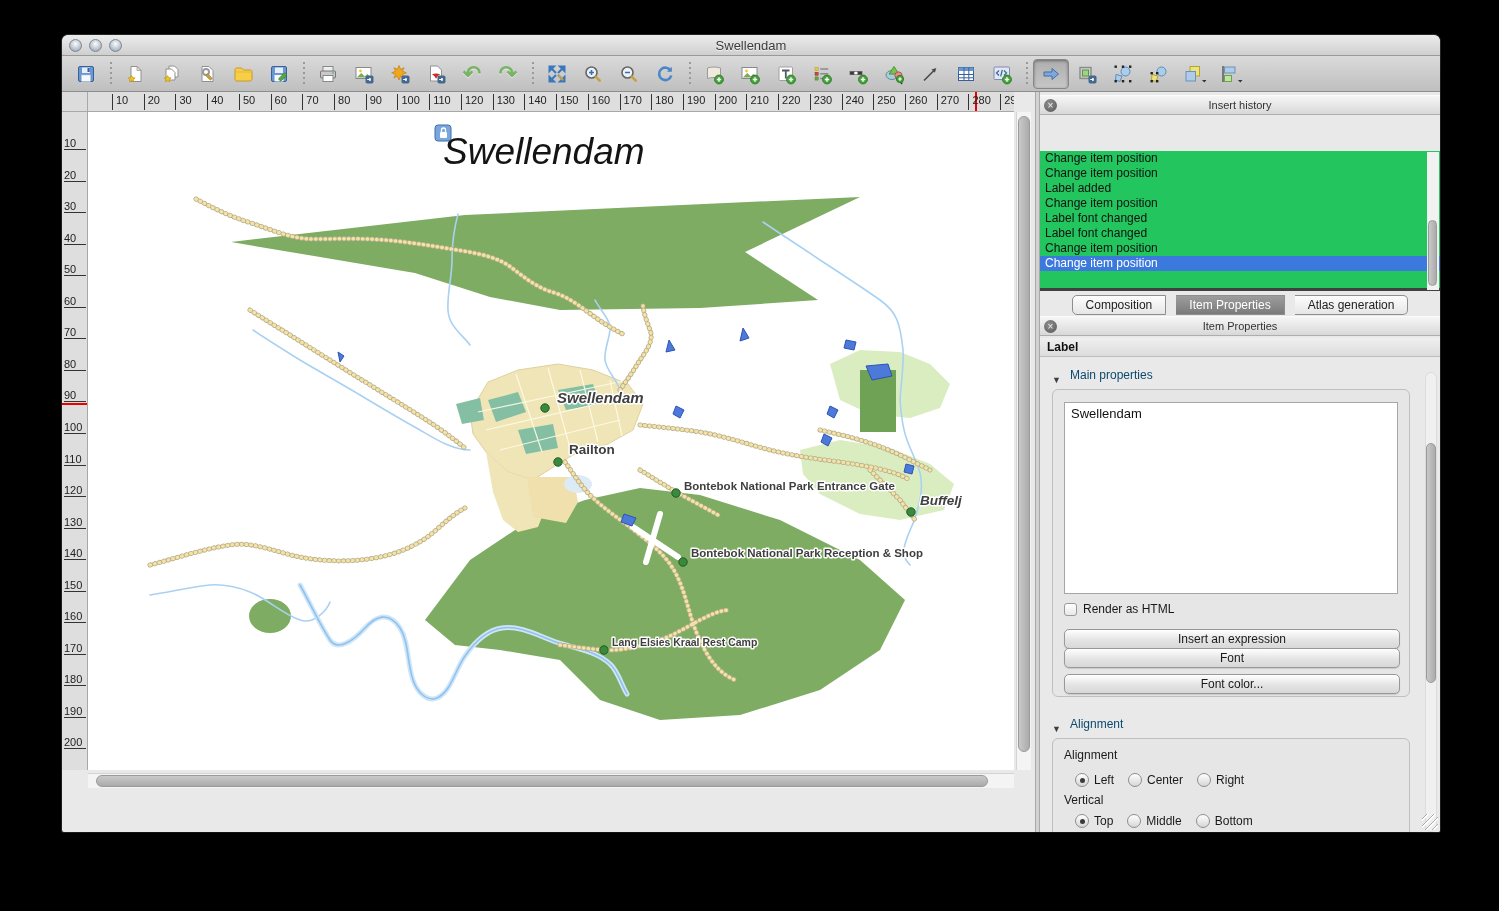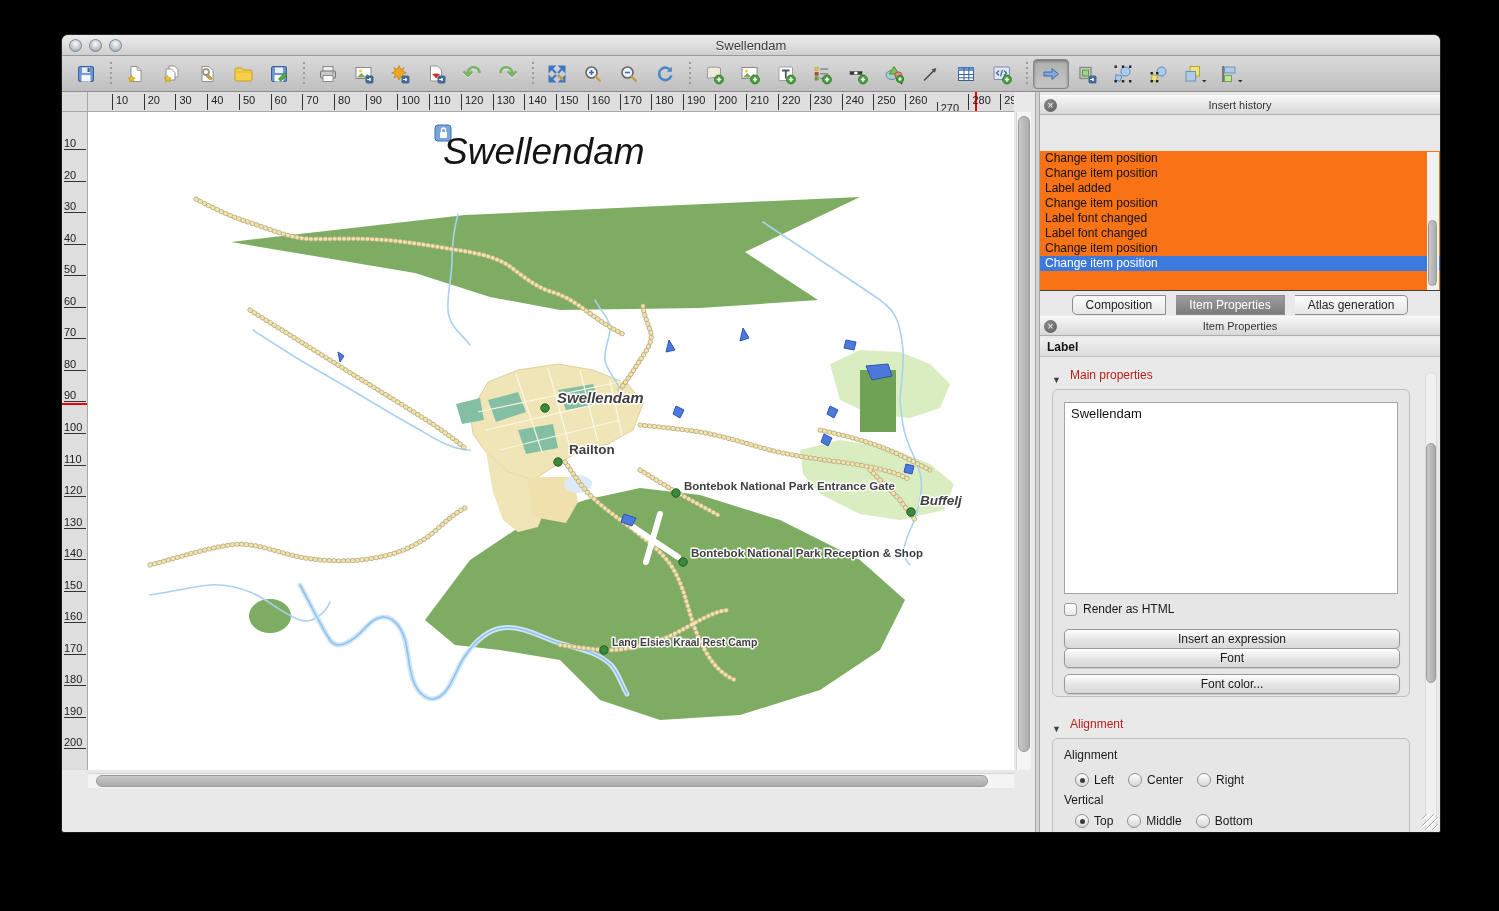--- a/index.html
+++ b/index.html
@@ -45,38 +45,38 @@
   .sb-thumb-h{position:absolute;background:linear-gradient(#c9c9c9,#ababab);border-radius:7px;border:1px solid #9a9a9a;}
   
   #splitter{position:absolute;left:973px;top:57px;width:5px;height:740px;background:#d2d2d2;border-left:1px solid #a8a8a8;border-right:1px solid #a8a8a8;}
   
   #panel{position:absolute;left:978px;top:57px;width:400px;height:740px;background:#e9e9e9;}
   .panel-hdr{position:relative;height:20px;background:linear-gradient(#f6f6f6,#d8d8d8);
     border-top:1px solid #fbfbfb;border-bottom:1px solid #aeaeae;text-align:center;font-size:11px;color:#333;line-height:19px;}
   .panel-close{position:absolute;left:4px;top:3px;width:13px;height:13px;border-radius:50%;
     background:radial-gradient(circle at 40% 35%,#8f8f8f,#555);color:#eee;font-size:10px;line-height:13px;text-align:center;}
   .panel-close::before{content:"×";}
-  #hist-list{position:absolute;left:0;top:59px;width:100%;height:140px;background:#f97316;border-bottom:1px solid #404040;overflow:hidden;}
+  #hist-list{position:absolute;left:0;top:59px;width:100%;height:140px;background:#22c55e;border-bottom:3px solid #404040;overflow:hidden;}
   .hist-item{height:15px;line-height:15px;font-size:12px;color:#111;padding-left:5px;}
   .hist-item.sel{background:#3c79dd;color:#fff;}
   #hist-sb{position:absolute;right:1px;top:60px;width:12px;height:138px;background:#f2f2f2;}
   
   #tabbar{position:absolute;left:0;top:201px;width:100%;height:22px;display:flex;justify-content:center;align-items:flex-end;gap:10px;}
   .tab{height:20px;line-height:19px;padding:0 13px;font-size:12px;color:#222;background:linear-gradient(#fdfdfd,#e6e6e6);
     border:1px solid #8e8e8e;border-left:none;}
   .tab:first-child{border-left:1px solid #8e8e8e;border-radius:5px 0 0 5px;}
   .tab:last-child{border-radius:0 5px 5px 0;}
   .tab.active{background:linear-gradient(#9d9d9d,#7b7b7b);color:#fff;}
   #ip-hdr{position:absolute;left:0;top:224px;width:100%;}
   #label-bar{position:absolute;left:0;top:246px;width:100%;height:19px;background:linear-gradient(#f0f0f0,#dcdcdc);
     border-bottom:1px solid #bdbdbd;font-size:12px;font-weight:bold;color:#111;line-height:18px;padding-left:7px;}
   #ip-scroll{position:absolute;left:0;top:265px;width:100%;height:475px;overflow:hidden;}
   .disclosure{display:inline-block;width:14px;font-size:9px;color:#3f3f3f;}
   .disclosure::before{content:"▼";}
-  .sect-hdr{position:absolute;left:14px;font-size:12px;color:#b91c1c;}
+  .sect-hdr{position:absolute;left:14px;font-size:12px;color:#0c4a6e;}
   .groupbox{position:absolute;left:12px;width:358px;border:1px solid #bfbfbf;border-radius:6px;background:#e6e6e6;}
   #label-textarea{position:absolute;left:11px;top:12px;width:334px;height:192px;border:1px solid #a6a6a6;
     background:#fff;font-family:"Liberation Sans",sans-serif;font-size:13px;color:#111;padding:3px 6px;resize:none;outline:none;}
   .chk-row{position:absolute;left:11px;display:flex;align-items:center;font-size:12px;color:#1a1a1a;}
   .chk{width:13px;height:13px;border:1px solid #9a9a9a;border-radius:3px;background:linear-gradient(#fff,#e8e8e8);margin-right:6px;}
   .mac-btn{position:absolute;left:11px;width:336px;height:20px;border:1px solid #989898;border-radius:5px;
     background:linear-gradient(#ffffff,#e4e4e4 55%,#d8d8d8);box-shadow:0 1px 1px rgba(0,0,0,.12);
     font-size:12px;color:#1a1a1a;text-align:center;line-height:18px;}
   .radio-row{position:absolute;display:flex;align-items:center;font-size:12px;color:#1a1a1a;}
   .radio{width:14px;height:14px;border-radius:50%;border:1px solid #8e8e8e;background:linear-gradient(#fff,#d6d6d6);
@@ -376,21 +376,21 @@
       <span class="rtick" style="left: 531.52px;">170</span>
       <span class="rtick" style="left: 563.24px;">180</span>
       <span class="rtick" style="left: 594.96px;">190</span>
       <span class="rtick" style="left: 626.68px;">200</span>
       <span class="rtick" style="left: 658.4px;">210</span>
       <span class="rtick" style="left: 690.12px;">220</span>
       <span class="rtick" style="left: 721.84px;">230</span>
       <span class="rtick" style="left: 753.56px;">240</span>
       <span class="rtick" style="left: 785.28px;">250</span>
       <span class="rtick" style="left: 817px;">260</span>
-      <span class="rtick" style="left: 848.72px; margin-top: 8px;">270</span>
+      <span class="rtick" style="left: 848.72px;">270</span>
       <span class="rtick" style="left: 880.44px;">280</span>
       <span class="rtick" style="left: 912.16px;">290</span>
     </div>
   <div id="ruler-left">
       <div id="marker-left" style="top:291px"></div>
       <span class="ltick" style="top: 25px;">10</span>
       <span class="ltick" style="top: 56.55px;">20</span>
       <span class="ltick" style="top: 88.1px;">30</span>
       <span class="ltick" style="top: 119.65px;">40</span>
       <span class="ltick" style="top: 151.2px;">50</span>

